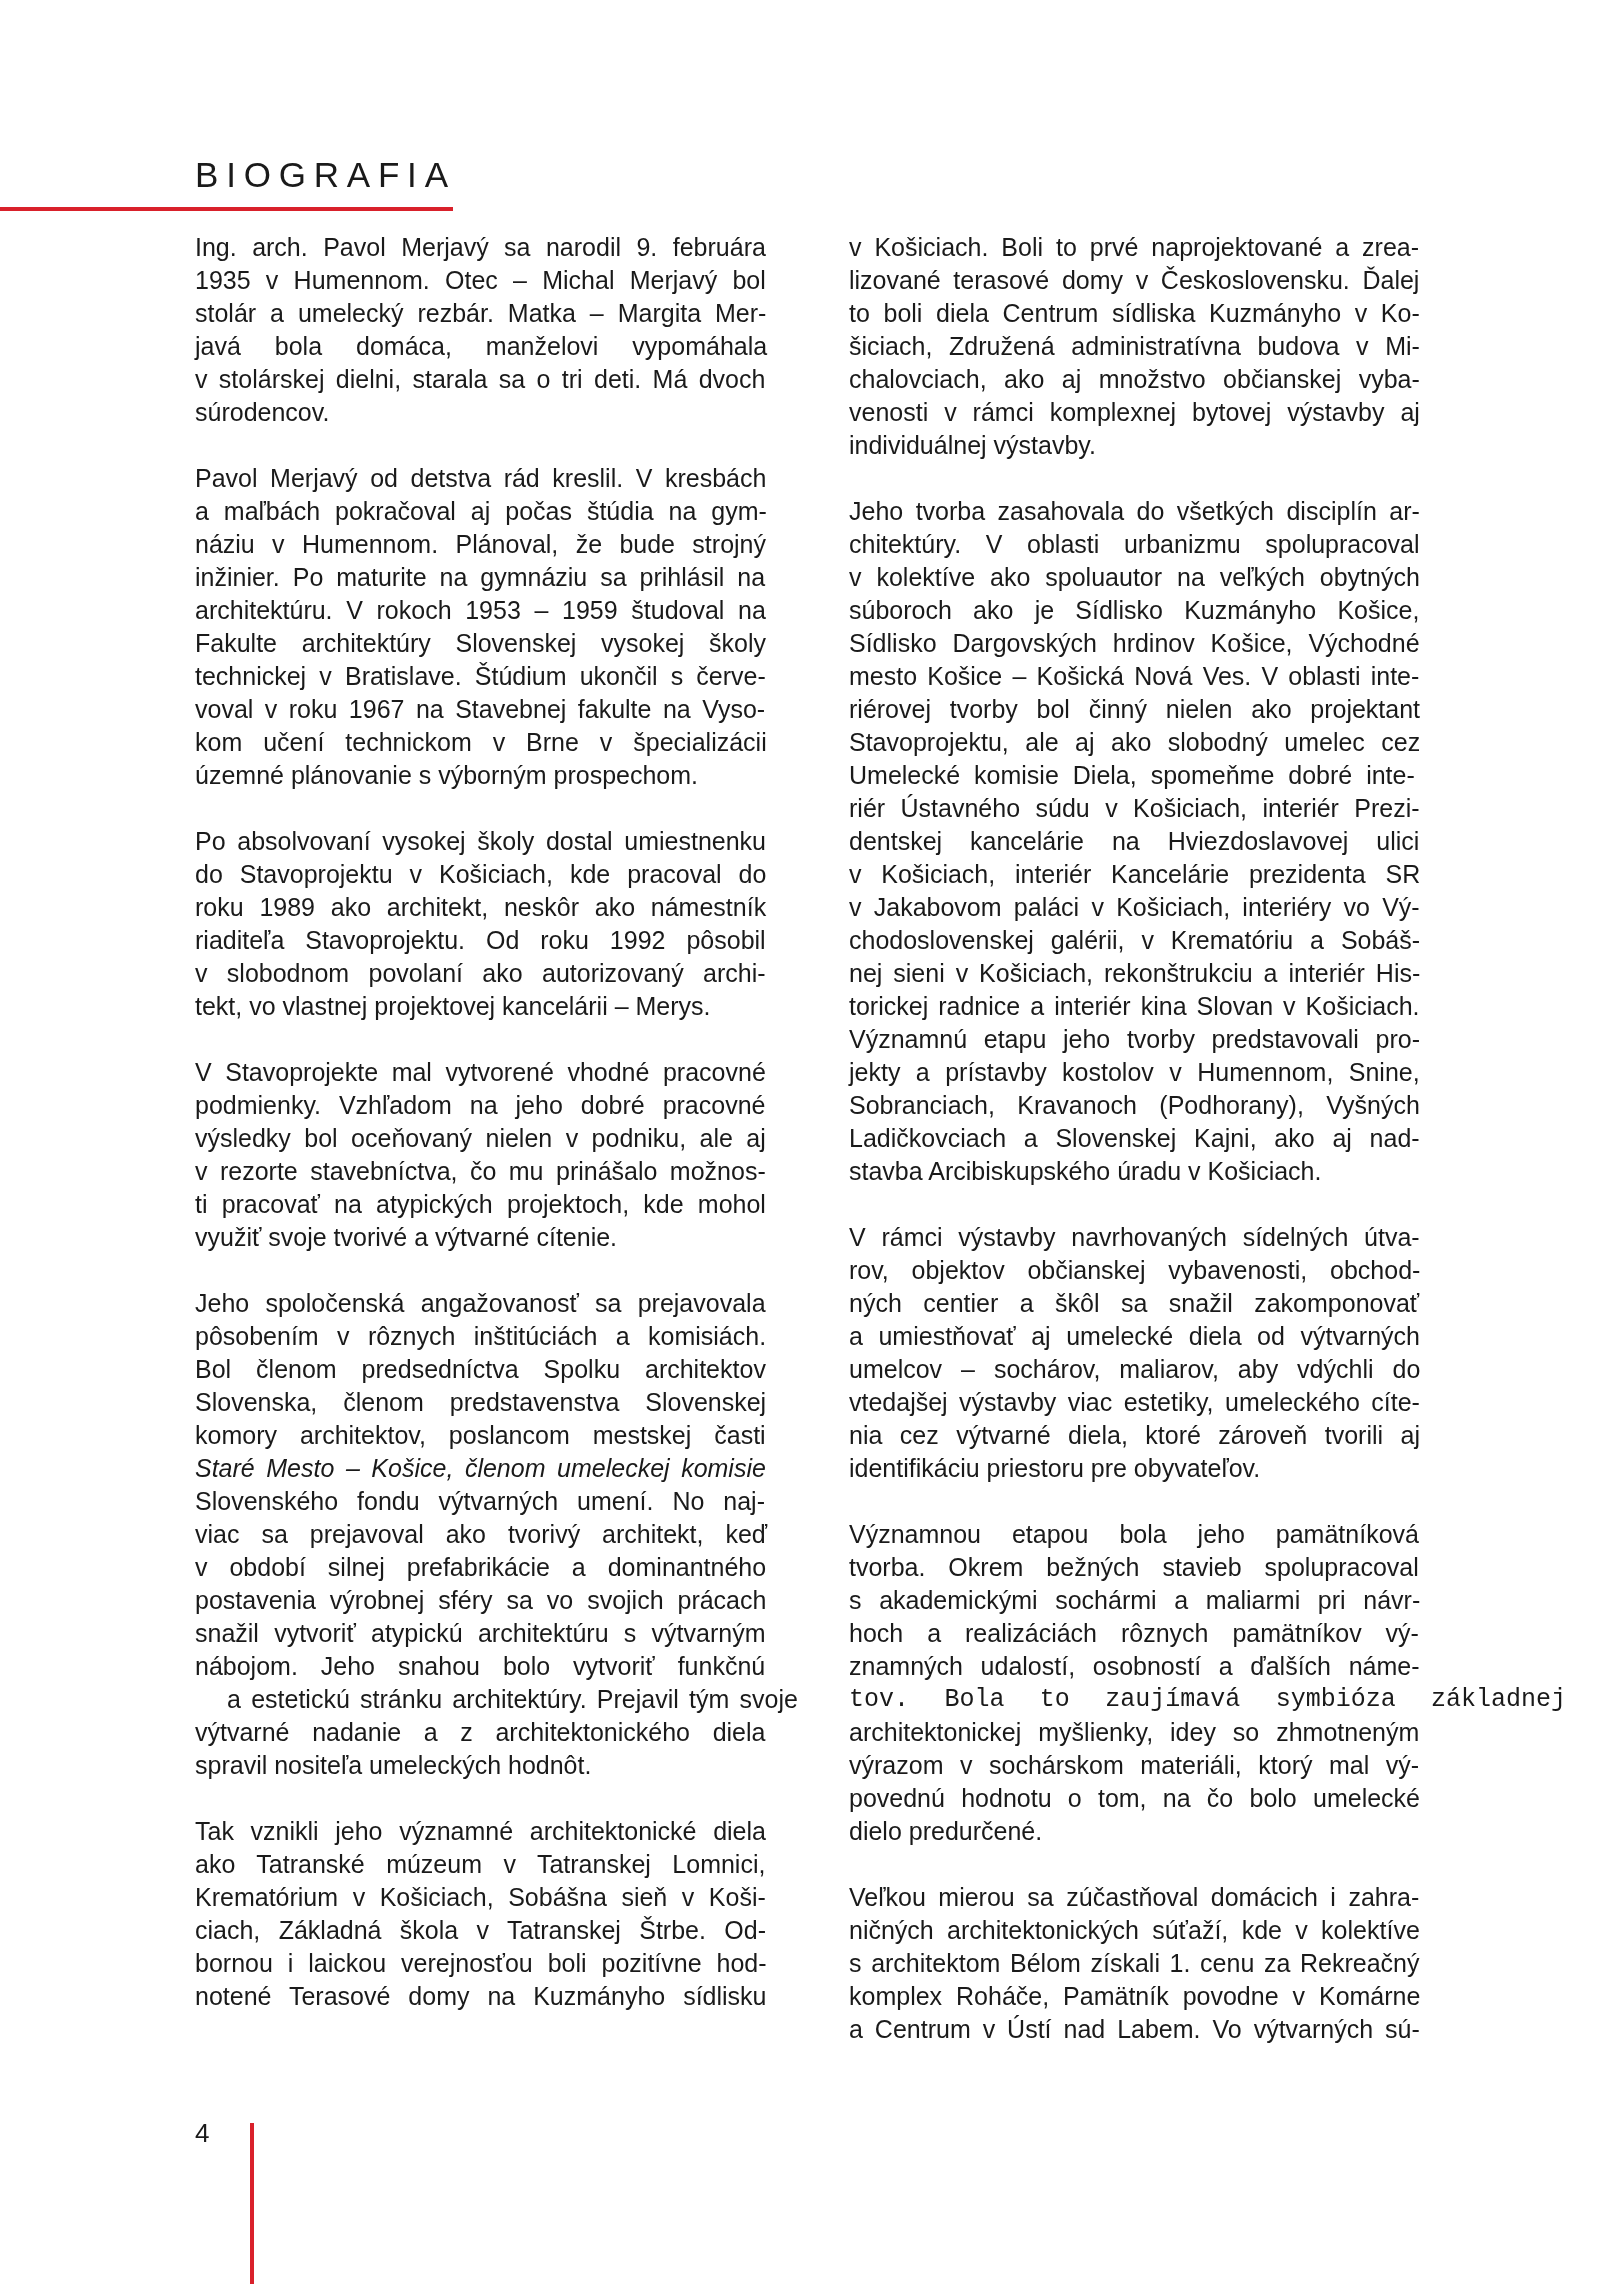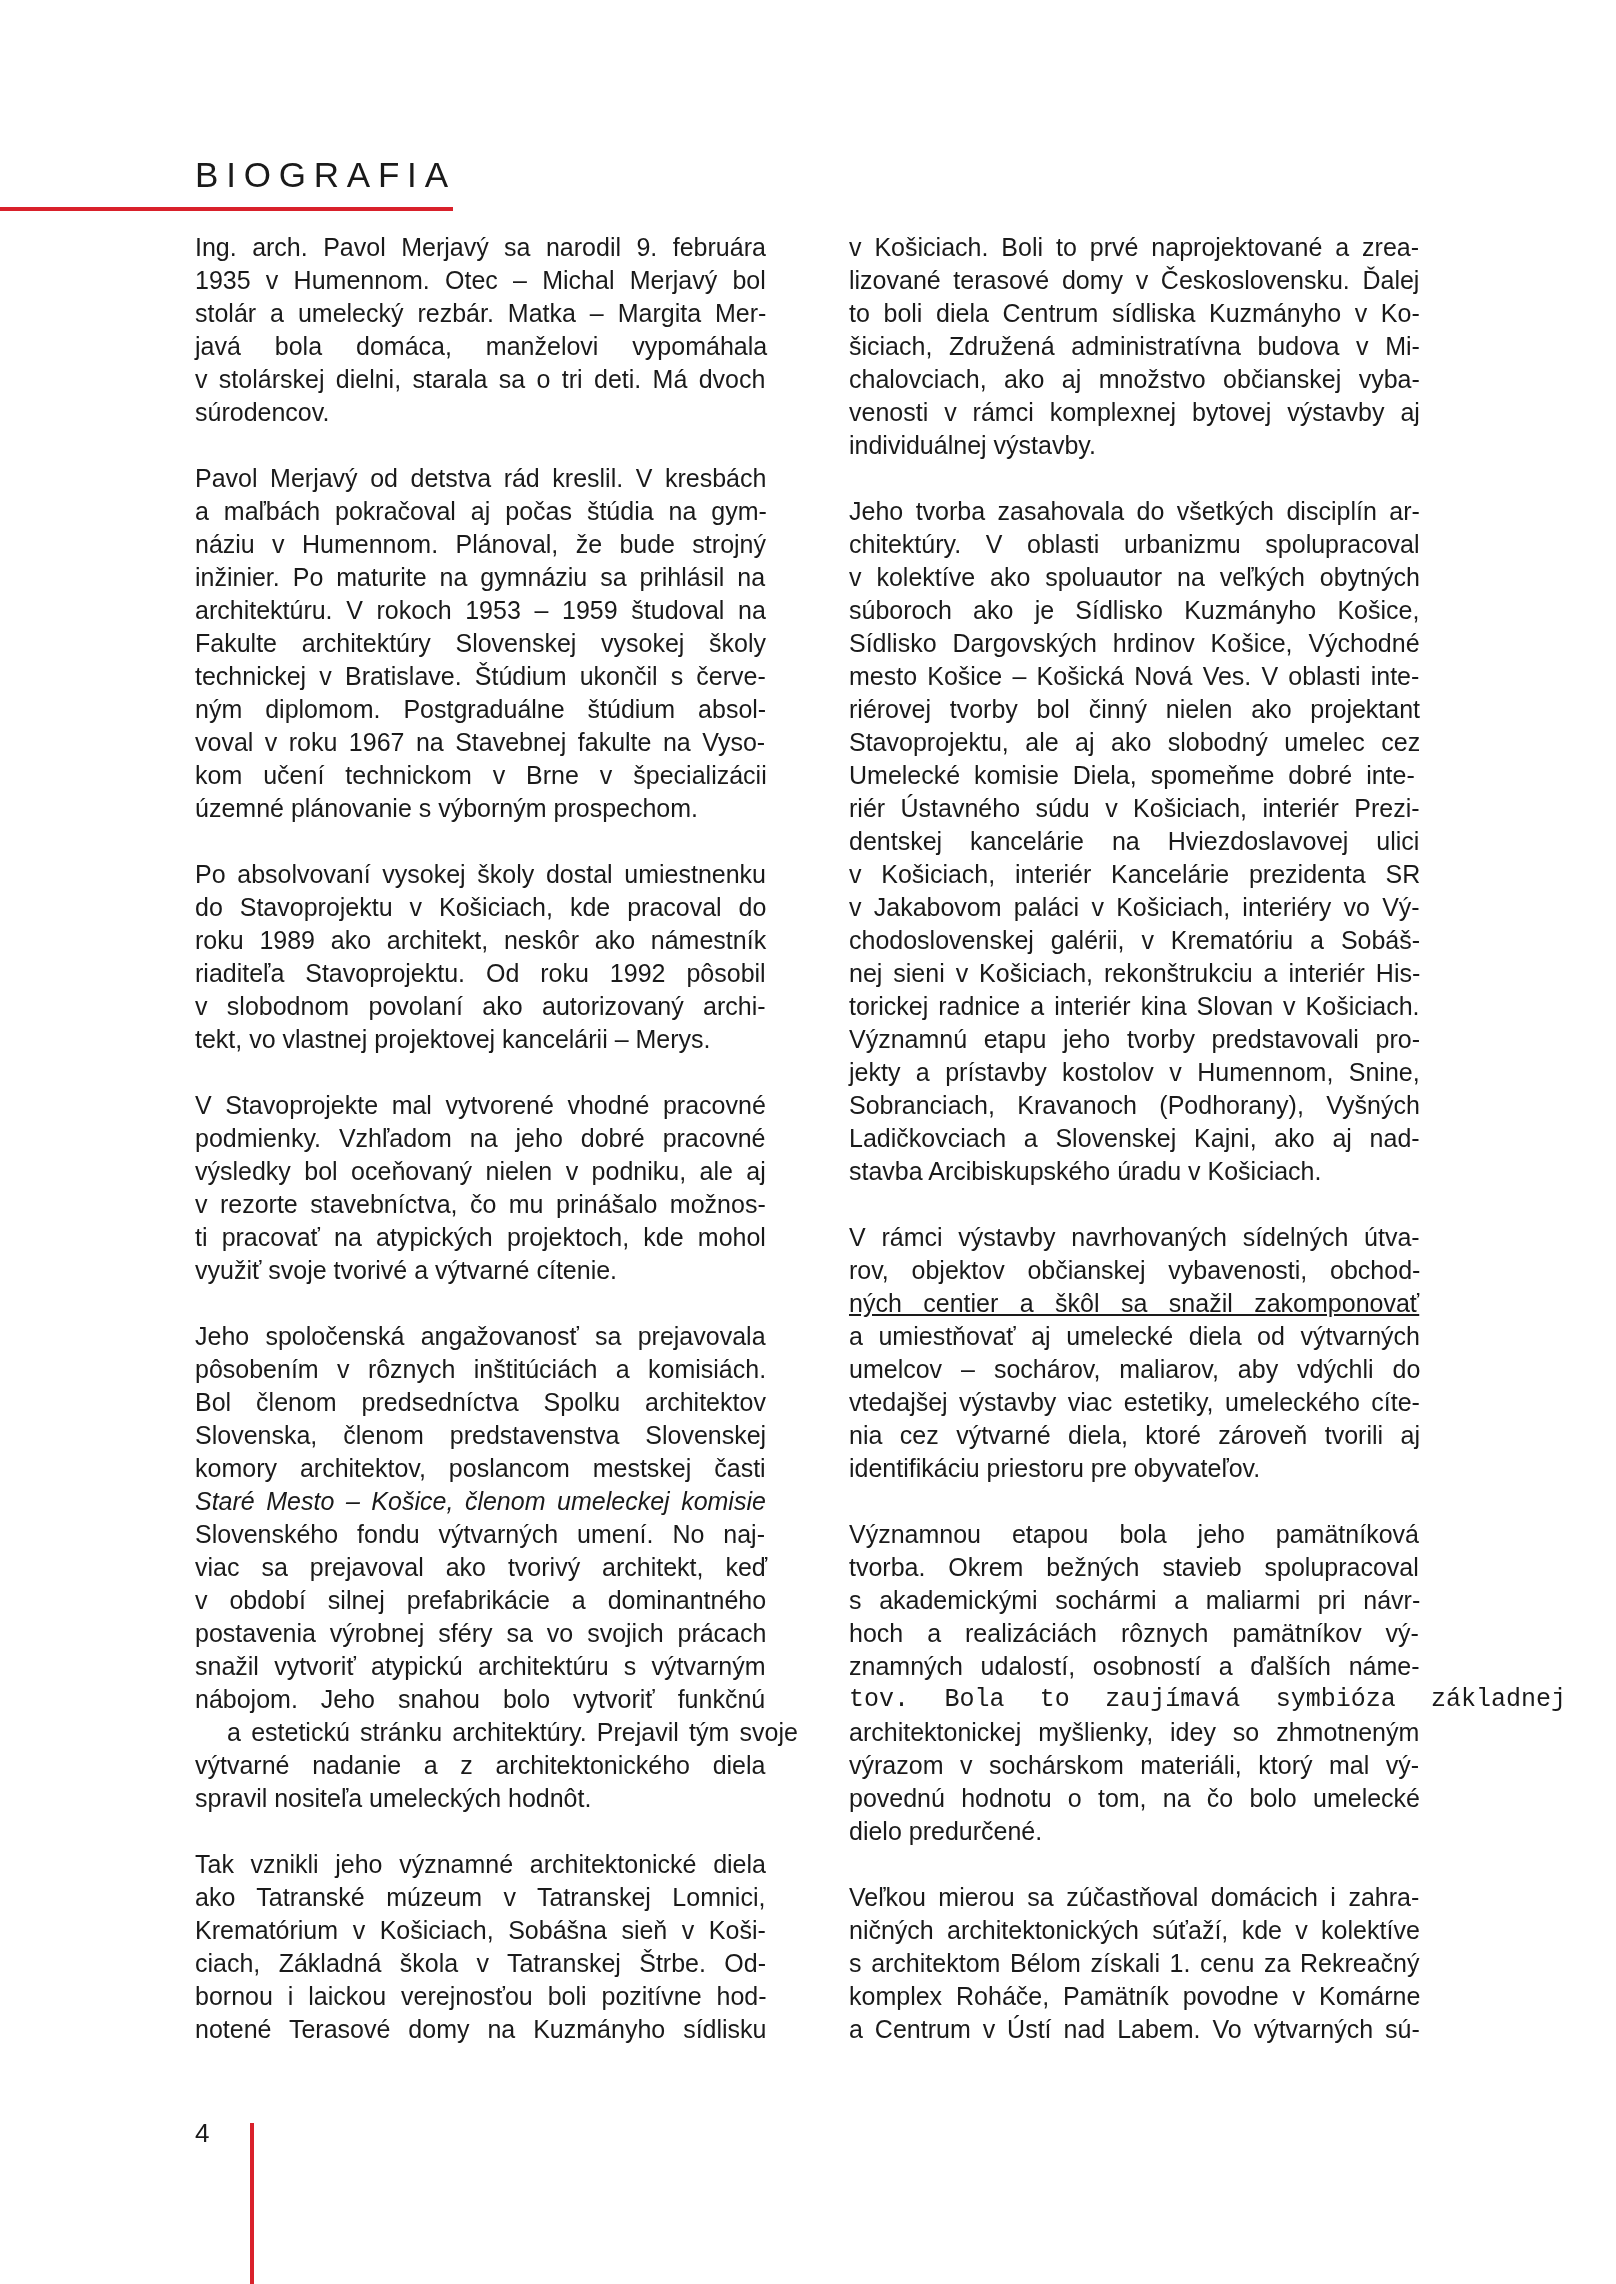--- a/index.html
+++ b/index.html
@@ -36,21 +36,20 @@
       <span class="line last" style="white-space: nowrap; display: block; width: 572px;">súrodencov.</span>
     </div>
     <div class="para">
       <span class="line" style="white-space: nowrap; display: block; width: 572px; word-spacing: 5.6px; text-align: left; text-align-last: left;">Pavol Merjavý od detstva rád kreslil. V kresbách</span>
       <span class="line" style="white-space: nowrap; display: block; width: 572px; word-spacing: 8px; text-align: left; text-align-last: left;">a maľbách pokračoval aj počas štúdia na gym-</span>
       <span class="line" style="white-space: nowrap; display: block; width: 572px; word-spacing: 10.4px; text-align: left; text-align-last: left;">náziu v Humennom. Plánoval, že bude strojný</span>
       <span class="line" style="white-space: nowrap; display: block; width: 572px; word-spacing: 6px; text-align: left; text-align-last: left;">inžinier. Po maturite na gymnáziu sa prihlásil na</span>
       <span class="line" style="white-space: nowrap; display: block; width: 572px; word-spacing: 6.7px; text-align: left; text-align-last: left;">architektúru. V rokoch 1953 – 1959 študoval na</span>
       <span class="line" style="white-space: nowrap; display: block; width: 572px; word-spacing: 17.7px; text-align: left; text-align-last: left;">Fakulte architektúry Slovenskej vysokej školy</span>
       <span class="line" style="white-space: nowrap; display: block; width: 572px; word-spacing: 6.2px; text-align: left; text-align-last: left;">technickej v Bratislave. Štúdium ukončil s červe-</span>
-      <span class="line" style="white-space: nowrap; display: block; width: 572px; word-spacing: 16px; text-align: left; text-align-last: left;">ným diplomom. Postgraduálne štúdium absol-</span>
       <span class="line" style="white-space: nowrap; display: block; width: 572px; word-spacing: 4.5px; text-align: left; text-align-last: left;">voval v roku 1967 na Stavebnej fakulte na Vyso-</span>
       <span class="line" style="white-space: nowrap; display: block; width: 572px; word-spacing: 14px; text-align: left; text-align-last: left;">kom učení technickom v Brne v špecializácii</span>
       <span class="line last" style="white-space: nowrap; display: block; width: 572px;">územné plánovanie s výborným prospechom.</span>
     </div>
     <div class="para">
       <span class="line" style="white-space: nowrap; display: block; width: 572px; word-spacing: 4.7px; text-align: left; text-align-last: left;">Po absolvovaní vysokej školy dostal umiestnenku</span>
       <span class="line" style="white-space: nowrap; display: block; width: 572px; word-spacing: 10px; text-align: left; text-align-last: left;">do Stavoprojektu v Košiciach, kde pracoval do</span>
       <span class="line" style="white-space: nowrap; display: block; width: 572px; word-spacing: 8.8px; text-align: left; text-align-last: left;">roku 1989 ako architekt, neskôr ako námestník</span>
       <span class="line" style="white-space: nowrap; display: block; width: 572px; word-spacing: 14px; text-align: left; text-align-last: left;">riaditeľa Stavoprojektu. Od roku 1992 pôsobil</span>
       <span class="line" style="white-space: nowrap; display: block; width: 572px; word-spacing: 12.4px; text-align: left; text-align-last: left;">v slobodnom povolaní ako autorizovaný archi-</span>
@@ -119,21 +118,21 @@
       <span class="line" style="white-space: nowrap; display: block; width: 572px; word-spacing: 3.1px; text-align: left; text-align-last: left;">torickej radnice a interiér kina Slovan v Košiciach.</span>
       <span class="line" style="white-space: nowrap; display: block; width: 572px; word-spacing: 9.7px; text-align: left; text-align-last: left;">Významnú etapu jeho tvorby predstavovali pro-</span>
       <span class="line" style="white-space: nowrap; display: block; width: 572px; word-spacing: 8.5px; text-align: left; text-align-last: left;">jekty a prístavby kostolov v Humennom, Snine,</span>
       <span class="line" style="white-space: nowrap; display: block; width: 572px; word-spacing: 15.5px; text-align: left; text-align-last: left;">Sobranciach, Kravanoch (Podhorany), Vyšných</span>
       <span class="line" style="white-space: nowrap; display: block; width: 572px; word-spacing: 10.8px; text-align: left; text-align-last: left;">Ladičkovciach a Slovenskej Kajni, ako aj nad-</span>
       <span class="line last" style="white-space: nowrap; display: block; width: 572px;">stavba Arcibiskupského úradu v Košiciach.</span>
     </div>
     <div class="para">
       <span class="line" style="white-space: nowrap; display: block; width: 572px; word-spacing: 8.8px; text-align: left; text-align-last: left;">V rámci výstavby navrhovaných sídelných útva-</span>
       <span class="line" style="white-space: nowrap; display: block; width: 572px; word-spacing: 15.8px; text-align: left; text-align-last: left;">rov, objektov občianskej vybavenosti, obchod-</span>
-      <span class="line" style="white-space: nowrap; display: block; width: 572px; word-spacing: 14.5px; text-align: left; text-align-last: left; text-decoration: underline;">ných centier a škôl sa snažil zakomponovať</span>
+      <span class="line" style="white-space: nowrap; display: block; width: 572px; word-spacing: 14.5px; text-align: left; text-align-last: left;">ných centier a škôl sa snažil zakomponovať</span>
       <span class="line" style="white-space: nowrap; display: block; width: 572px; word-spacing: 8.6px; text-align: left; text-align-last: left;">a umiestňovať aj umelecké diela od výtvarných</span>
       <span class="line" style="white-space: nowrap; display: block; width: 572px; word-spacing: 12px; text-align: left; text-align-last: left;">umelcov – sochárov, maliarov, aby vdýchli do</span>
       <span class="line" style="white-space: nowrap; display: block; width: 572px; word-spacing: 4.5px; text-align: left; text-align-last: left;">vtedajšej výstavby viac estetiky, umeleckého cíte-</span>
       <span class="line" style="white-space: nowrap; display: block; width: 572px; word-spacing: 10.5px; text-align: left; text-align-last: left;">nia cez výtvarné diela, ktoré zároveň tvorili aj</span>
       <span class="line last" style="white-space: nowrap; display: block; width: 572px;">identifikáciu priestoru pre obyvateľov.</span>
     </div>
     <div class="para">
       <span class="line" style="white-space: nowrap; display: block; width: 572px; word-spacing: 24px; text-align: left; text-align-last: left;">Významnou etapou bola jeho pamätníková</span>
       <span class="line" style="white-space: nowrap; display: block; width: 572px; word-spacing: 16px; text-align: left; text-align-last: left;">tvorba. Okrem bežných stavieb spolupracoval</span>
       <span class="line" style="white-space: nowrap; display: block; width: 572px; word-spacing: 10.7px; text-align: left; text-align-last: left;">s akademickými sochármi a maliarmi pri návr-</span>

